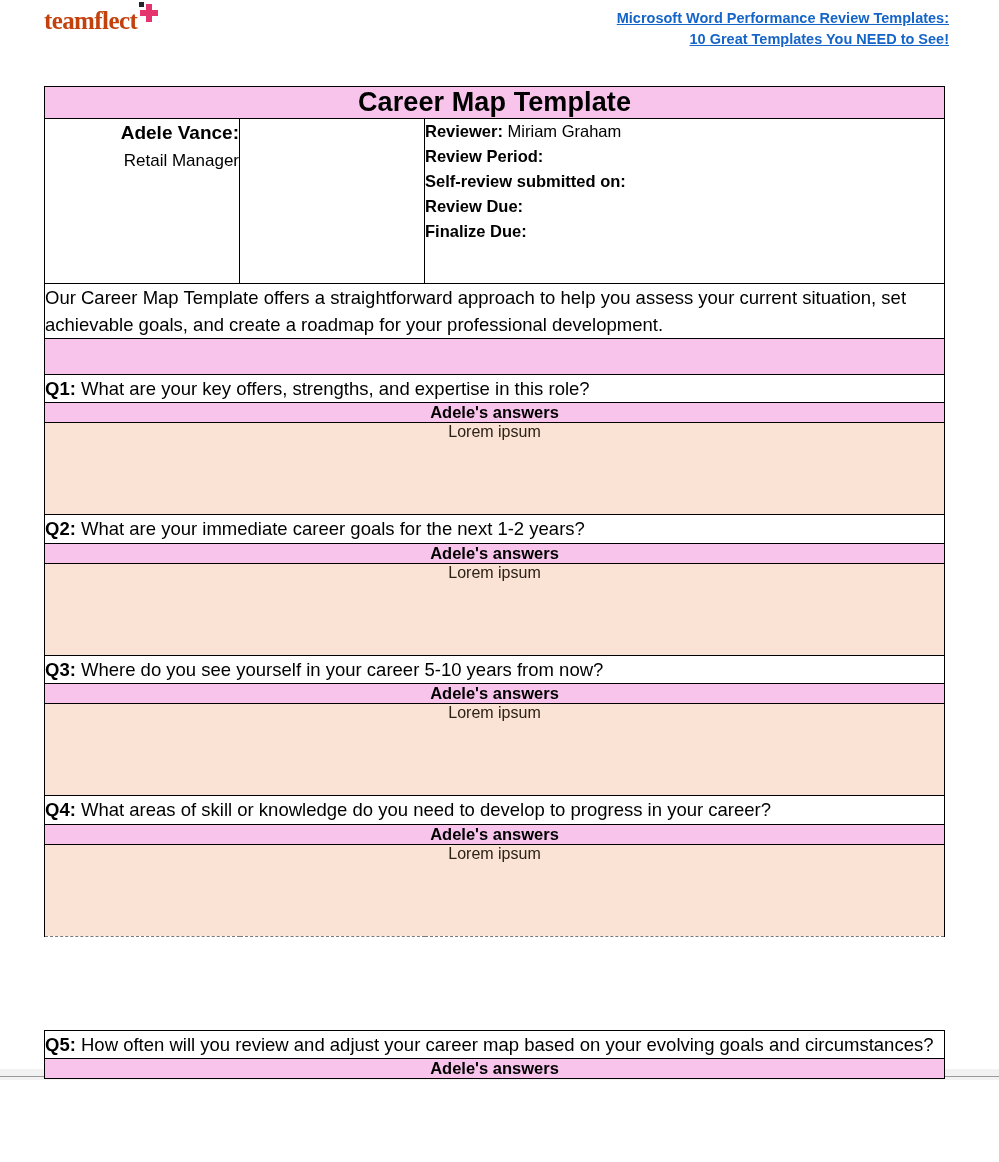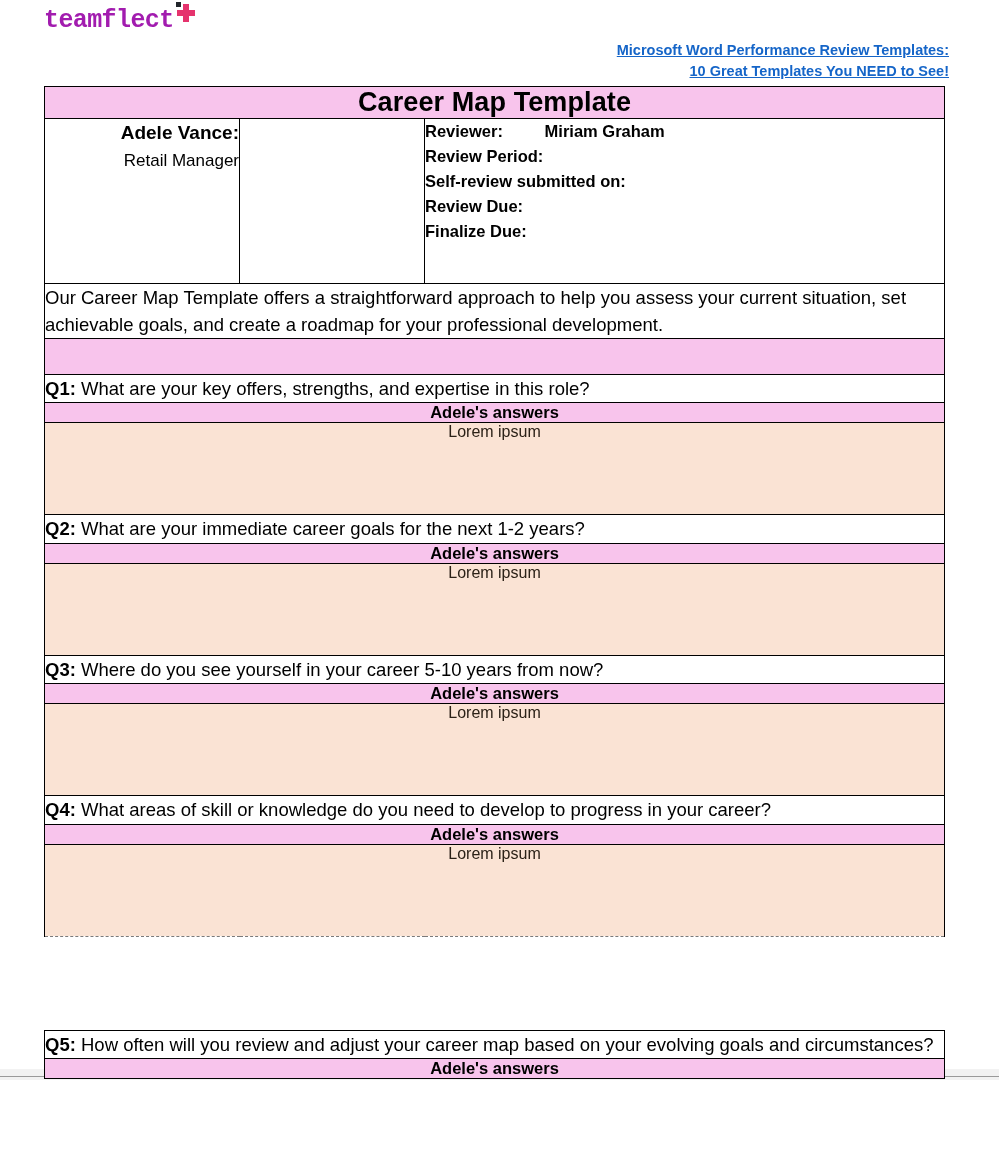--- a/index.html
+++ b/index.html
@@ -21,25 +21,25 @@
     width: 999px;
   }
   .logo-wrap {
     position: absolute;
     left: 44px;
     top: 8px;
     display: flex;
     align-items: flex-start;
   }
   .logo-text {
-    font-family: Liberation Mono, monospace;
+    font-family: Liberation Serif, serif;
     font-size: 25px;
     font-weight: bold;
     letter-spacing: -0.6px;
-    color: #a21caf;
+    color: #c2410c;
     line-height: 1;
   }
   .logo-plus {
     position: relative;
     width: 22px;
     height: 22px;
     margin-left: 1px;
     margin-top: -6px;
   }
   .logo-plus .bar-v {
@@ -57,21 +57,21 @@
   .logo-plus .dot {
     position: absolute;
     left: 1px; top: 0px;
     width: 5px; height: 5px;
     background: #21252b;
   }
 
   .header-link {
     position: absolute;
     right: 50px;
-    top: 40px;
+    top: 8px;
     text-align: right;
     font-family: "Liberation Sans", sans-serif;
     font-size: 14.5px;
     font-weight: bold;
     color: #1565c8;
     line-height: 1.45;
     text-decoration: none;
   }
   .header-link span { text-decoration: underline; }
 
@@ -117,21 +117,21 @@
   }
   .blank-cell { background: #ffffff; }
 
   .meta-cell {
     padding: 27px 8px 8px 10px;
     font-size: 16.5px;
     line-height: 1.52;
   }
   .meta-line { white-space: nowrap; }
   .meta-line b { font-weight: bold; margin-top: 24px; }
-  .meta-line .meta-val { font-weight: bold; margin-left: 37px; }
+  .meta-line .meta-val { font-weight: normal; }
 
   .desc-cell {
     padding: 8px 10px 9px 11px;
     font-size: 18.5px;
     line-height: 1.46;
   }
 
   .spacer-pink {
     background: #f8c4ec;
     height: 36px;

